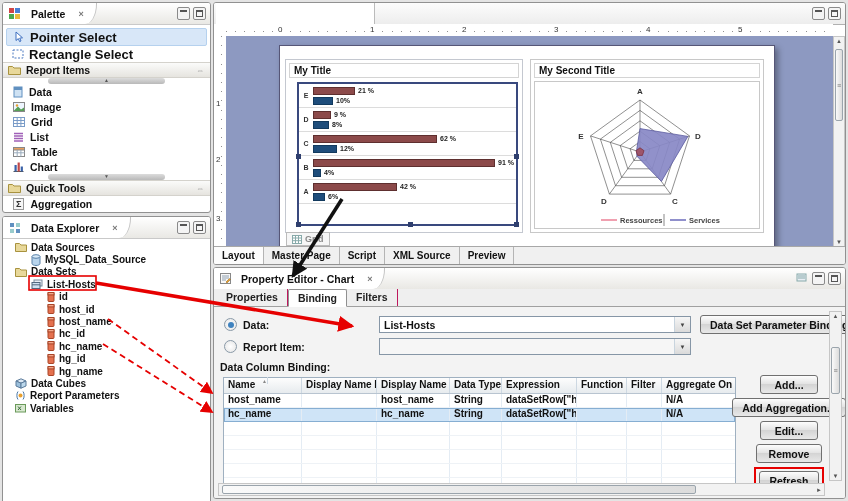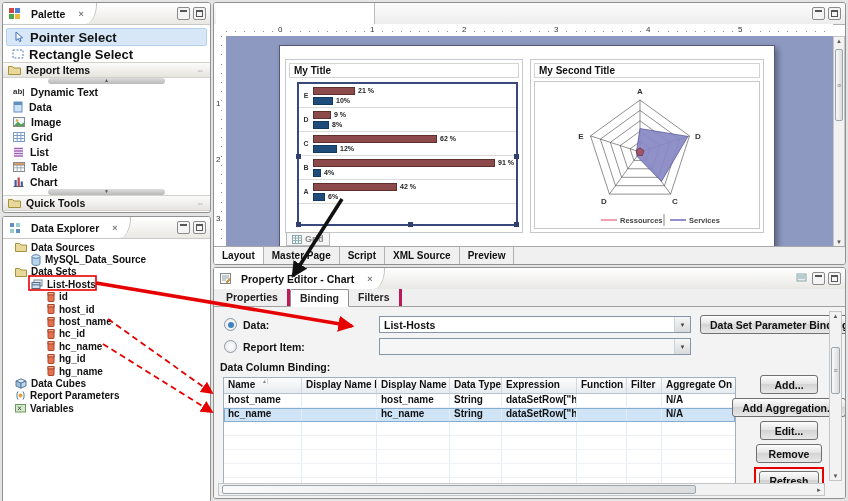--- a/index.html
+++ b/index.html
@@ -64,21 +64,21 @@
   .hdl{position:absolute;width:5px;height:5px;background:#2f3f6e;}
   
   .chart2{position:absolute;left:250px;top:13px;width:234px;height:174px;border:1px solid #c8c8c8;box-sizing:border-box;}
   .c2plot{position:absolute;left:3px;top:21px;right:3px;bottom:3px;border:1px solid #c8c8c8;box-sizing:border-box;}
   
   .gridtag{position:absolute;left:6px;top:186px;display:flex;align-items:center;gap:3px;background:#f6f6f6;
            border:1px solid #bbb;padding:1px 5px;color:#888;font-size:9px;}
   
   .ptabrow{position:absolute;left:0;top:21px;right:0;height:18px;border-bottom:1px solid #a0a0a0;
            background:#efefef;display:flex;padding-left:3px;font-size:10.5px;box-sizing:border-box;}
-  .ptabitem{padding:2px 9px 0;border-right:3px solid #be185d;color:#222;}
+  .ptabitem{padding:2px 9px 0;border-right:1px solid #be185d;color:#222;}
   .ptabitem.active{background:#fff;border:1px solid #909090;border-bottom:1px solid #fff;margin-bottom:-1px;
                    border-radius:2px 2px 0 0;}
   .pbody{position:absolute;left:0;top:39px;right:0;bottom:0;background:#f3f3f3;}
   .radio{width:11px;height:11px;border-radius:50%;border:1px solid #8a9aa8;background:radial-gradient(#fff,#e4e4e4);
          position:relative;display:inline-block;}
   .radio.on::after{content:"";position:absolute;inset:2.5px;border-radius:50%;background:#3f82bf;}
   .frow{position:absolute;display:flex;align-items:center;gap:6px;font-size:10.5px;}
   .combo{position:absolute;height:17px;background:#fff;border:1px solid #8696a6;display:flex;align-items:center;
          font-size:10.5px;padding-left:4px;box-sizing:border-box;}
   .combo .arrowbox{margin-left:auto;width:15px;height:100%;border-left:1px solid #c8d4de;
@@ -149,24 +149,20 @@
       <span class="icon">
           <svg width="13" height="10">
             <path d="M0.5,9.5 V1.5 H4.5 L6,3 H12.5 V9.5 Z" fill="#e8d89a" stroke="#a8923e"></path>
           </svg>
         </span>
       <span>Report Items</span>
       <span class="chev">⇔</span>
     </div>
     <div class="scrollhint">▲</div>
     <div class="pal-item">
-      <span class="icon" style="font-size:8px;color:#333;">ab|</span>
-      <span>Dynamic Text</span>
-    </div>
-    <div class="pal-item">
       <span class="icon">
           <svg width="10" height="12">
             <rect x="1" y="1" width="8" height="10" fill="#cfe2f3" stroke="#6090c0"></rect>
             <rect x="1" y="1" width="8" height="3" fill="#6090c0"></rect>
           </svg>
         </span>
       <span>Data</span>
     </div>
     <div class="pal-item">
       <span class="icon">

